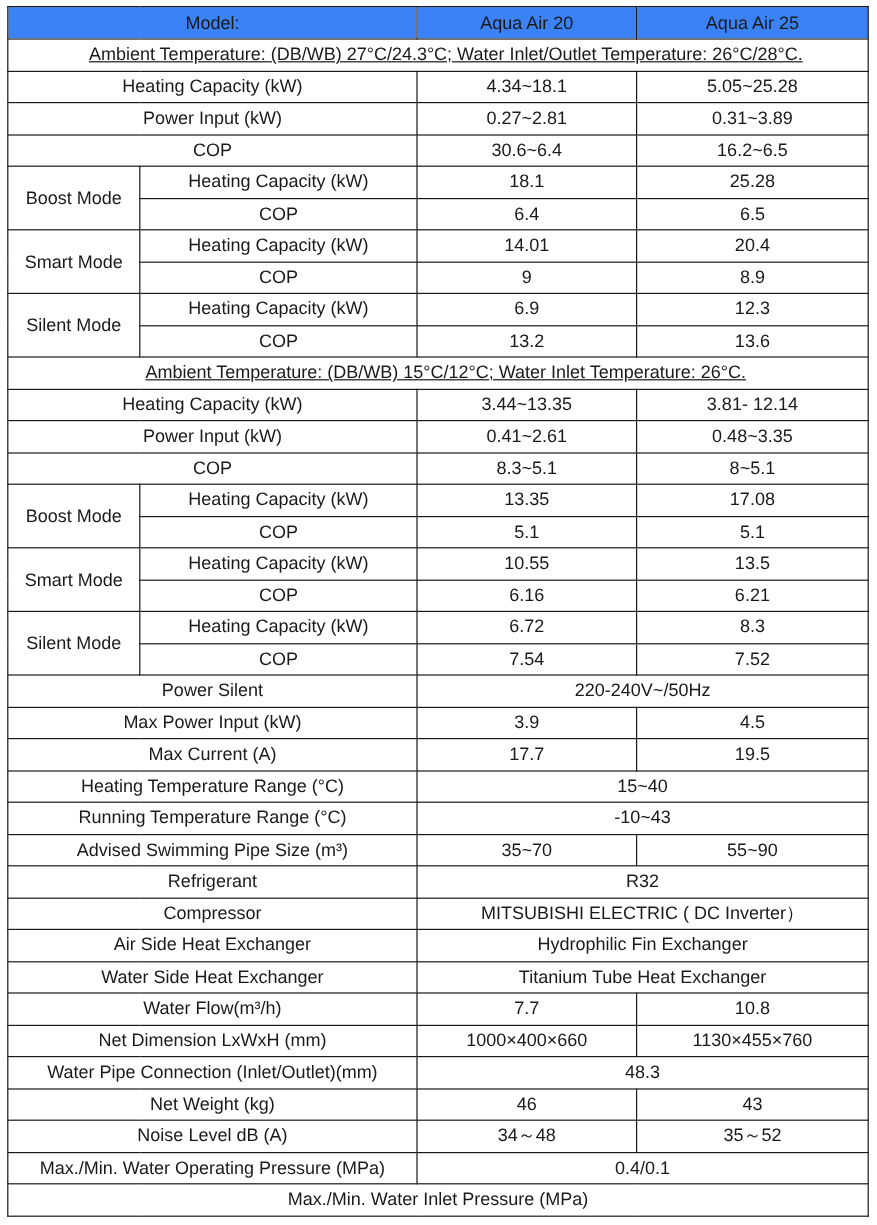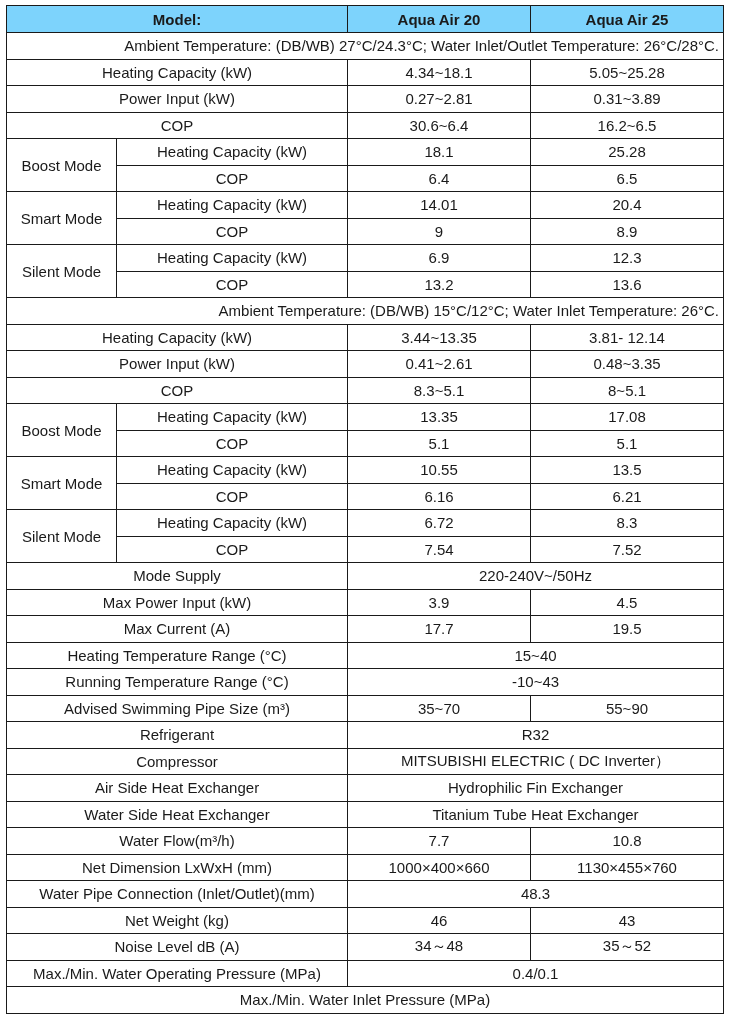--- a/index.html
+++ b/index.html
@@ -16,25 +16,25 @@
     .spec-table td, .spec-table th {
       border: 1px solid #1a1a1a;
       padding: 0 4px;
       height: 25.5px;
       text-align: center;
       vertical-align: middle;
       white-space: nowrap;
       overflow: hidden;
     }
     .spec-table th {
-      background: #7dd3fc;
-      font-weight: bold;
+      background: #3b82f6;
+      font-weight: normal;
       height: 26px;
     }
-    .spec-table td.section { text-align: right; padding-left: 17px; }
+    .spec-table td.section { text-align: center; padding-left: 17px; text-decoration: underline; }
     col.c-mode { width: 110px; }
     col.c-label { width: 231px; }
     col.c-v1 { width: 183px; }
     col.c-v2 { width: 193px; }
   </style>
 </head>
 <body>
 
 <table class="spec-table">
   <colgroup>
@@ -147,21 +147,21 @@
         <td>Heating Capacity (kW)</td>
         <td>6.72</td>
         <td>8.3</td>
       </tr>
       <tr>
         <td>COP</td>
         <td>7.54</td>
         <td>7.52</td>
       </tr>
       <tr>
-        <td colspan="2">Mode Supply</td>
+        <td colspan="2">Power Silent</td>
         <td colspan="2">220-240V~/50Hz</td>
       </tr>
       <tr>
         <td colspan="2">Max Power Input (kW)</td>
         <td>3.9</td>
         <td>4.5</td>
       </tr>
       <tr>
         <td colspan="2">Max Current (A)</td>
         <td>17.7</td>

